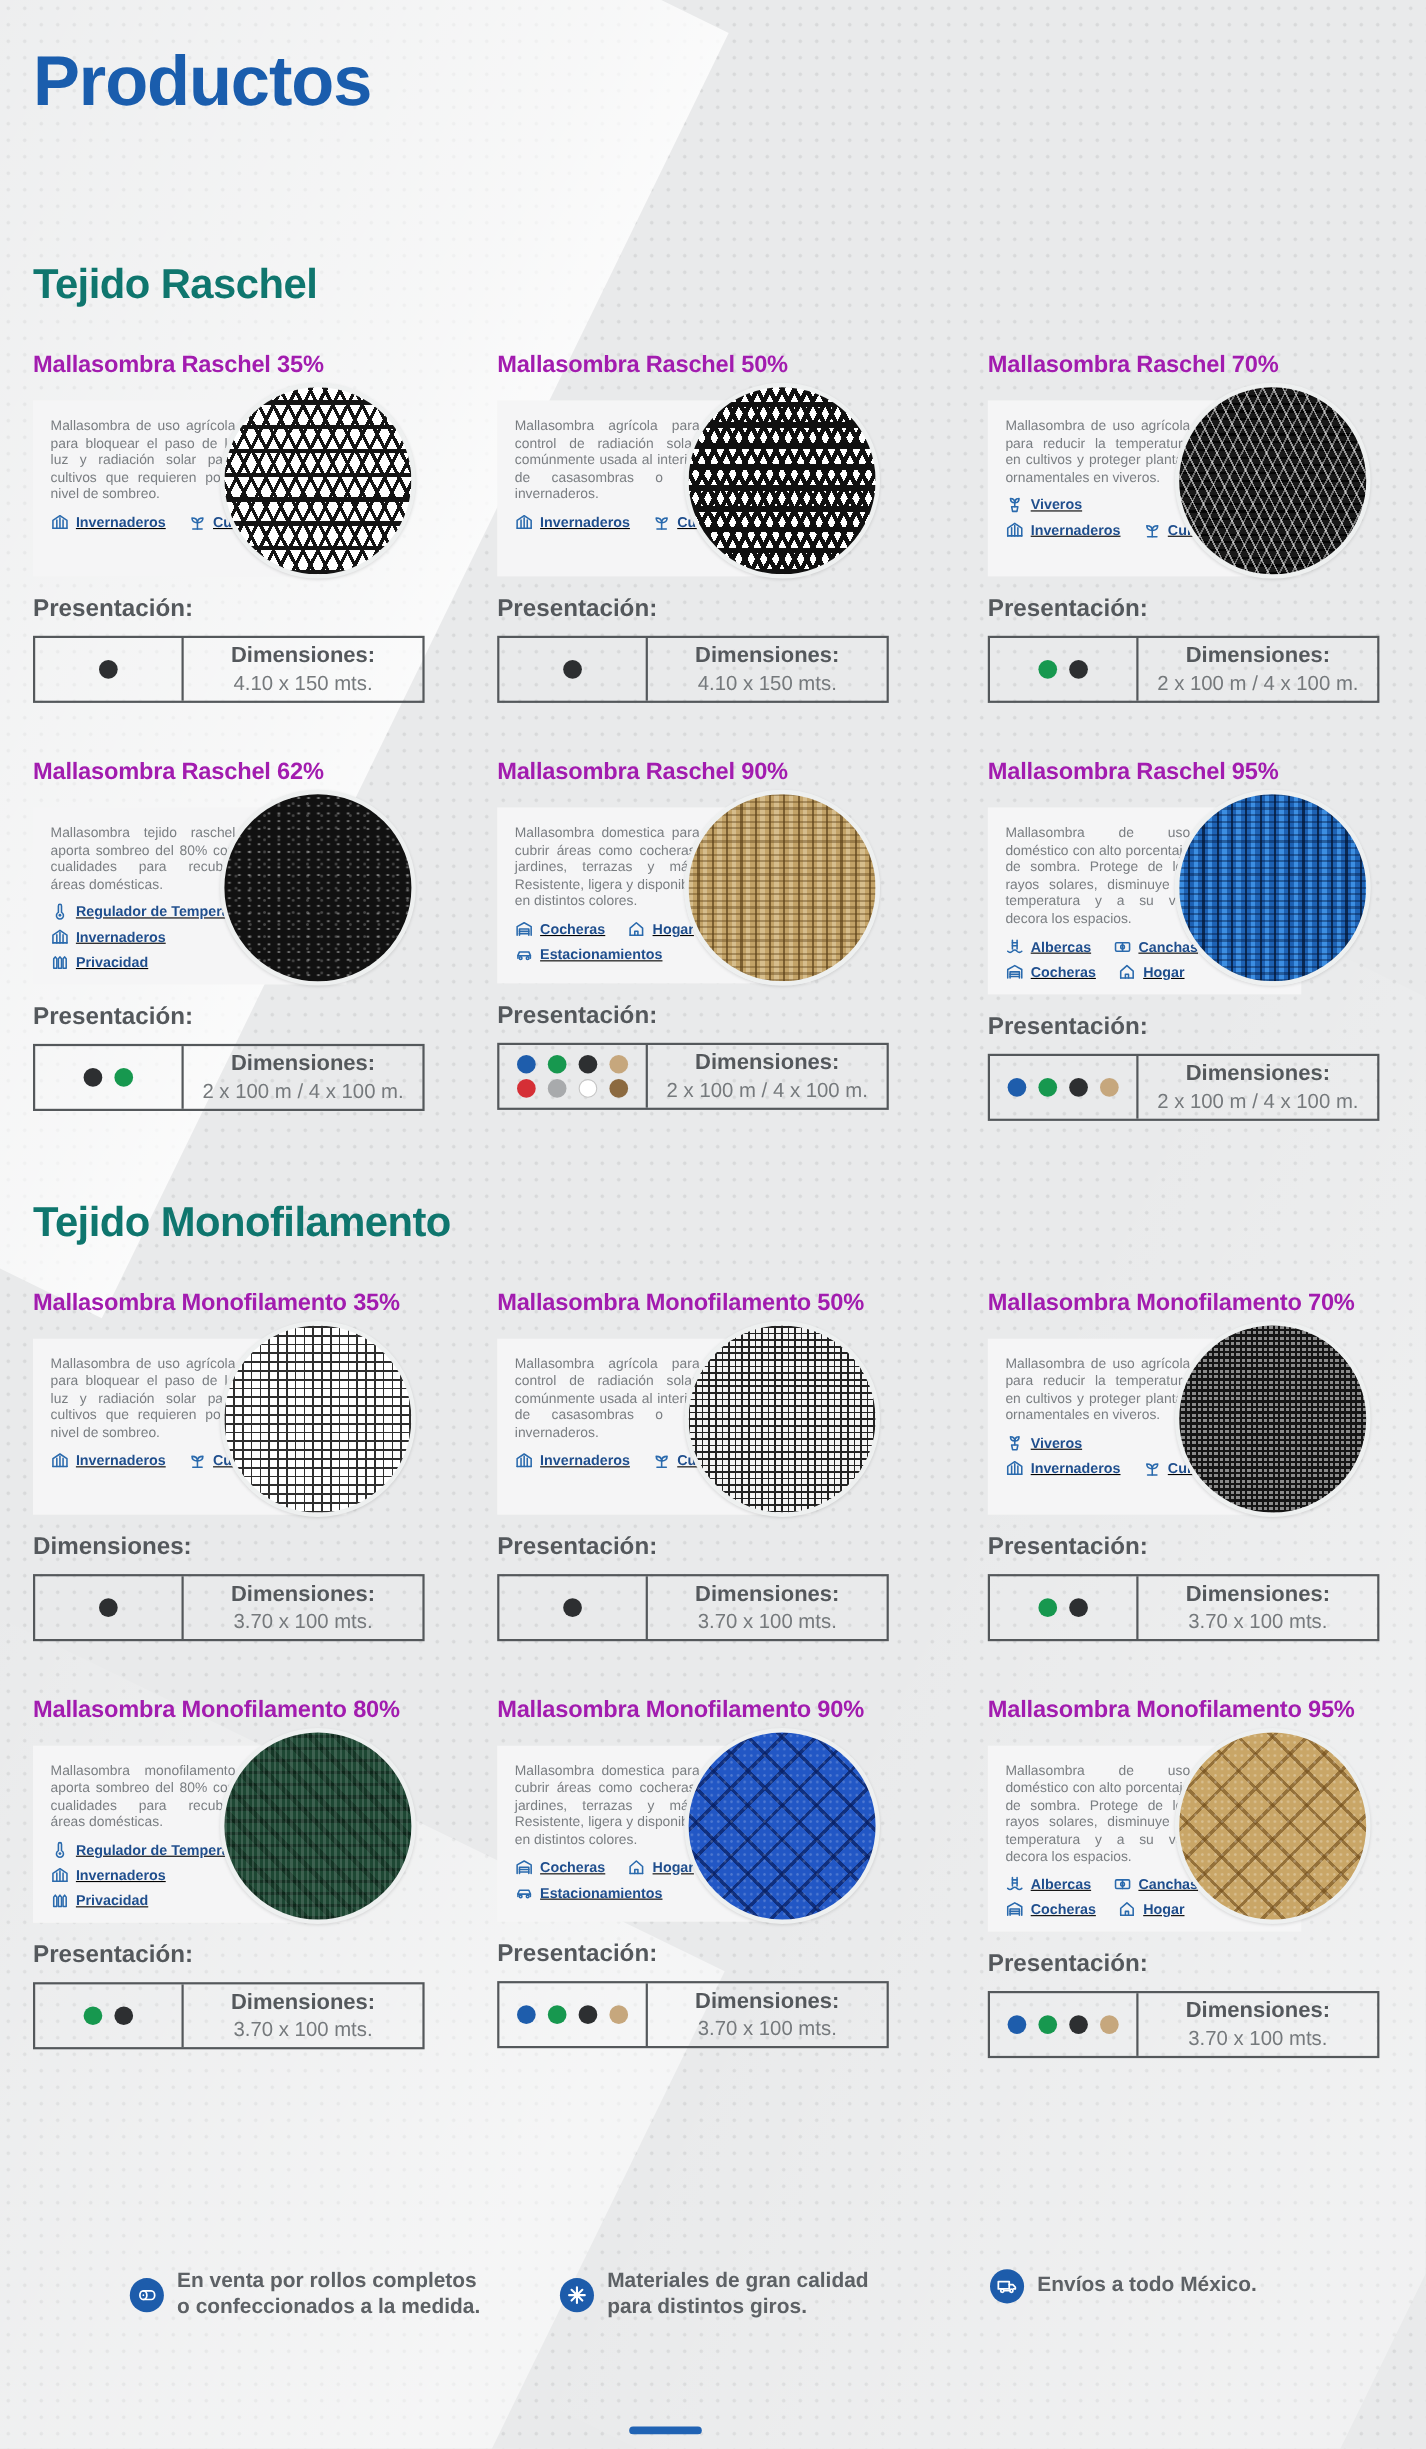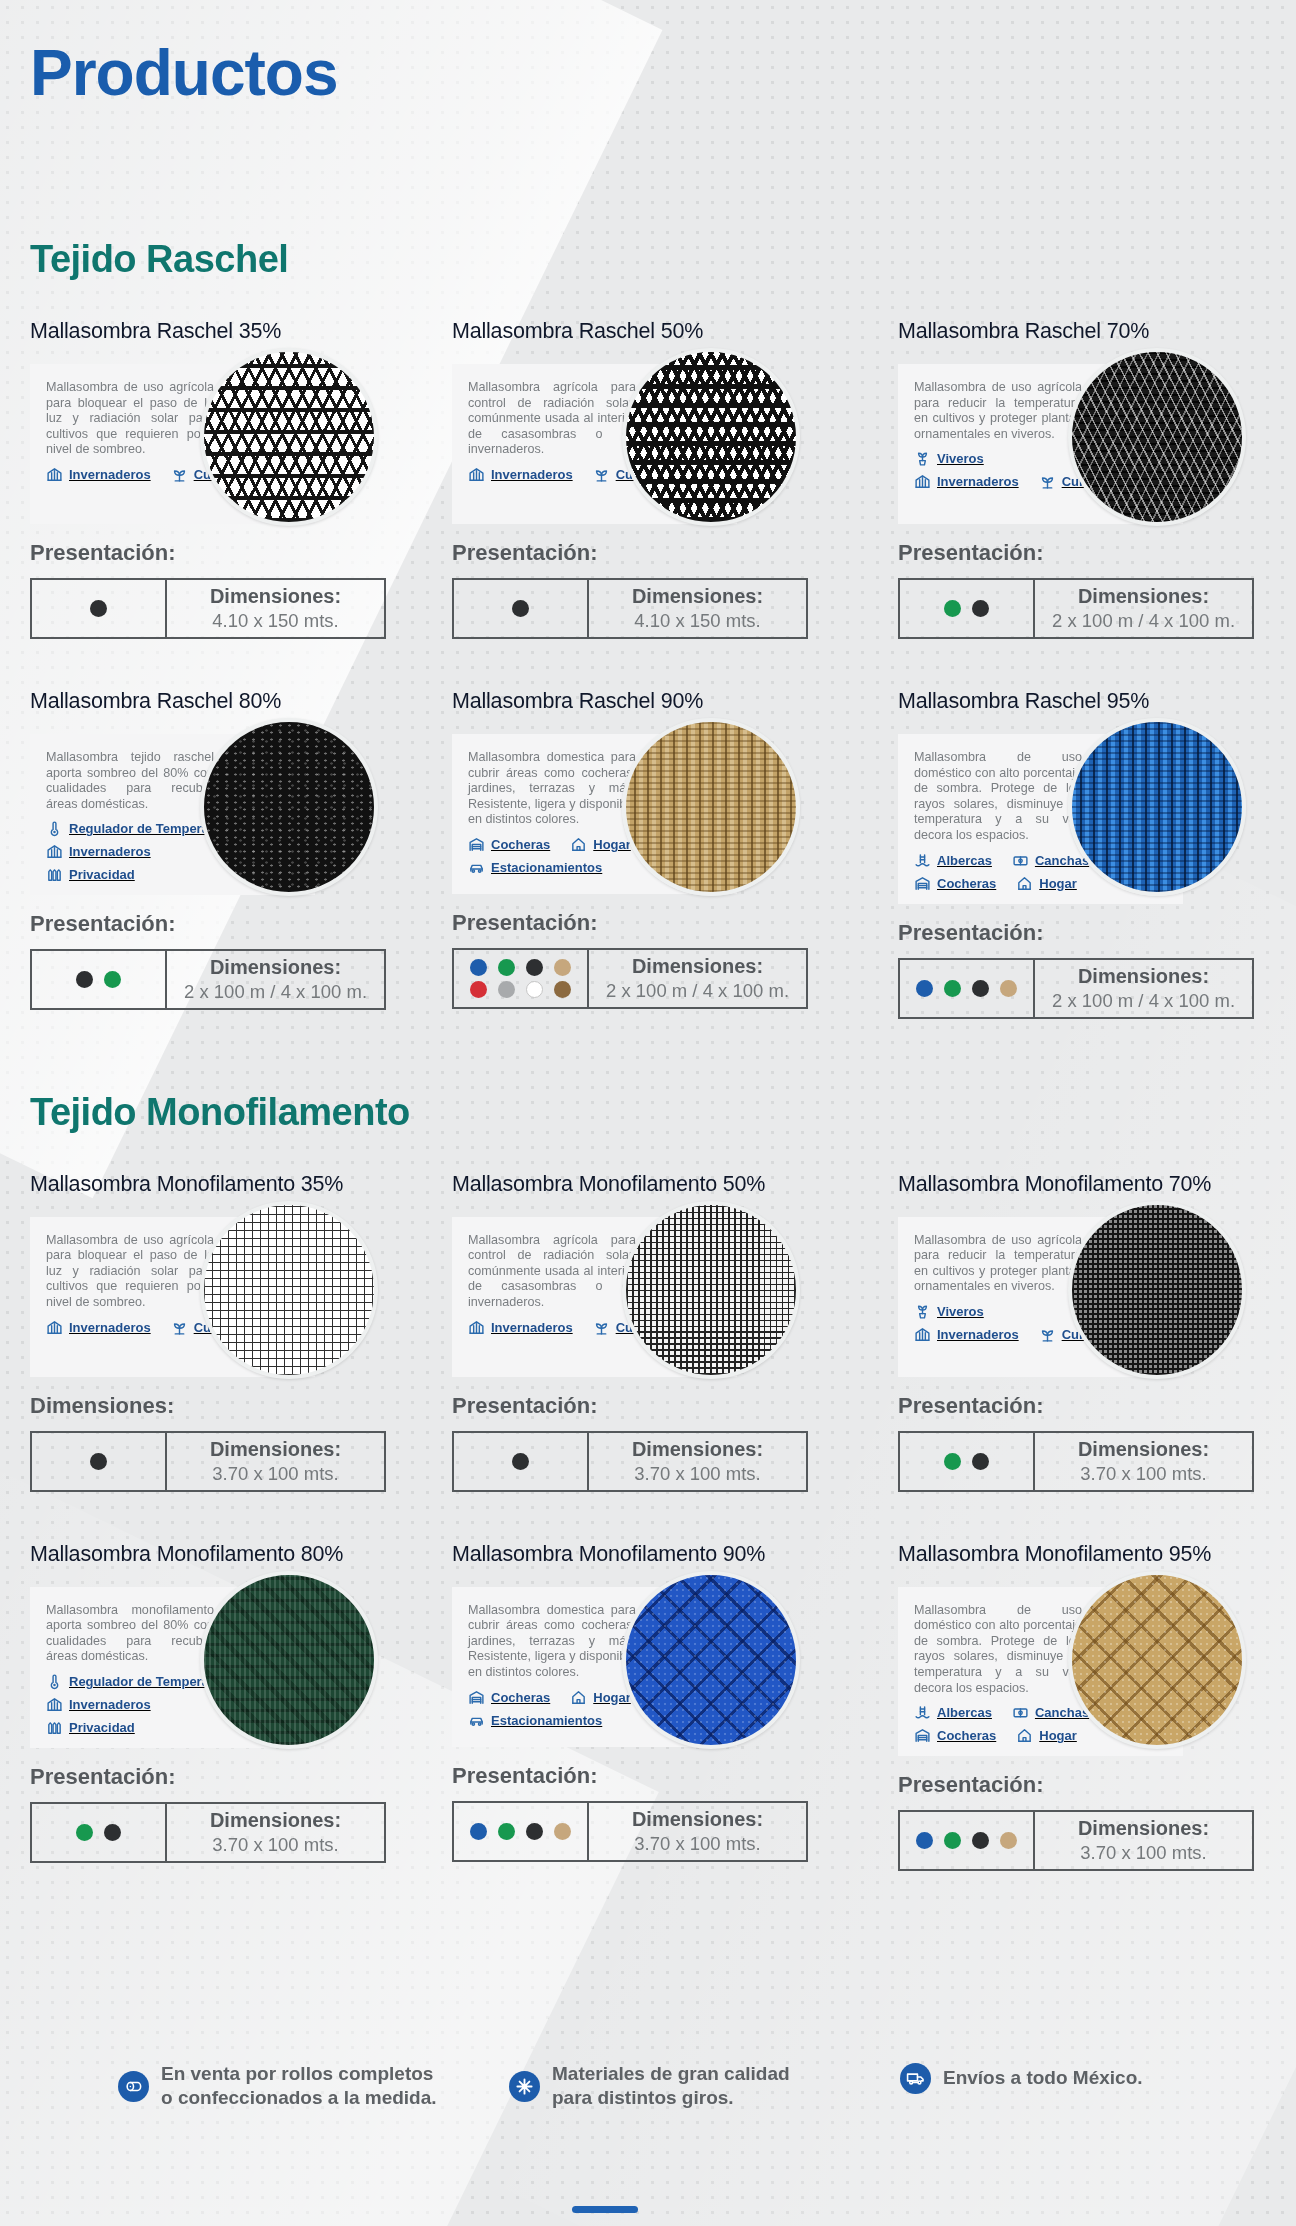--- a/index.html
+++ b/index.html
@@ -22,21 +22,21 @@
   h1{margin:0;font-size:64px;font-weight:bold;color:#1a5dad;letter-spacing:-1px;}
   .subtitle{margin-top:12px;font-size:27px;font-weight:bold;color:#6b7073;}
 
   #sections{position:relative;z-index:2;padding-left:30px;}
   #sections > section:nth-of-type(1){margin-top:128px;}
   #sections > section:nth-of-type(2){margin-top:72px;}
   .section-heading{margin:0;font-size:38px;font-weight:bold;color:#0f766e;letter-spacing:-0.5px;}
   .card-grid{display:grid;grid-template-columns:422px 446px 398px;row-gap:50px;margin-top:38px;align-items:start;}
 
   .card{position:relative;}
-  .card-title{font-size:21.5px;font-weight:normal;color:#0f172a;letter-spacing:-0.2px;}
+  .card-title{font-size:21.5px;font-weight:bold;color:#a21caf;letter-spacing:-0.2px;}
   .card-body{position:relative;margin-top:20px;}
   .card-box{position:relative;width:285px;min-height:160px;box-sizing:border-box;
     background:#f5f5f6;padding:16px 12px 12px 16px;z-index:1;}
   .card-desc{margin:0;width:168px;font-size:12.6px;line-height:1.24;color:#7a7e82;text-align:justify;}
   .icon-rows{margin-top:8px;text-decoration:underline;}
   .icon-row{display:flex;align-items:center;gap:20px;margin-top:6px;}
   .icon-item{display:inline-flex;align-items:center;gap:6px;}
   .u-icon{display:inline-block;width:17px;height:17px;}
   .u-icon svg{width:17px;height:17px;display:block;}
   .u-label{font-size:13px;font-weight:bold;color:#1f4e8d;white-space:nowrap;}
@@ -271,21 +271,21 @@
                 <span class="dot" style="background: rgb(45, 47, 49);"></span>
               </div>
             </div>
       <div class="dims-cell">
         <div class="dims-label">Dimensiones:</div>
         <div class="dims-value">2 x 100 m / 4 x 100 m.</div>
       </div>
     </div>
   </div>
         <div class="card">
-    <div class="card-title">Mallasombra Raschel 80%</div>
+    <div class="card-title">Mallasombra Raschel 62%</div>
     <div class="card-body">
       <div class="card-box">
         <p class="card-desc">Mallasombra tejido raschel aporta sombreo del 80% con cualidades para recubrir áreas domésticas.</p>
         <div class="icon-rows">
                 <div class="icon-row">
                   <span class="icon-item">
                     <span class="u-icon">
                       <svg viewBox="0 0 24 24" fill="none" stroke="#2a6aad" stroke-width="2" stroke-linecap="round" stroke-linejoin="round">
                         <path d="M10 5a2 2 0 0 1 4 0v8.3a4.5 4.5 0 1 1-4 0z"></path>
                         <circle cx="12" cy="17" r="1.8" fill="#2a6aad" stroke="none"></circle>

